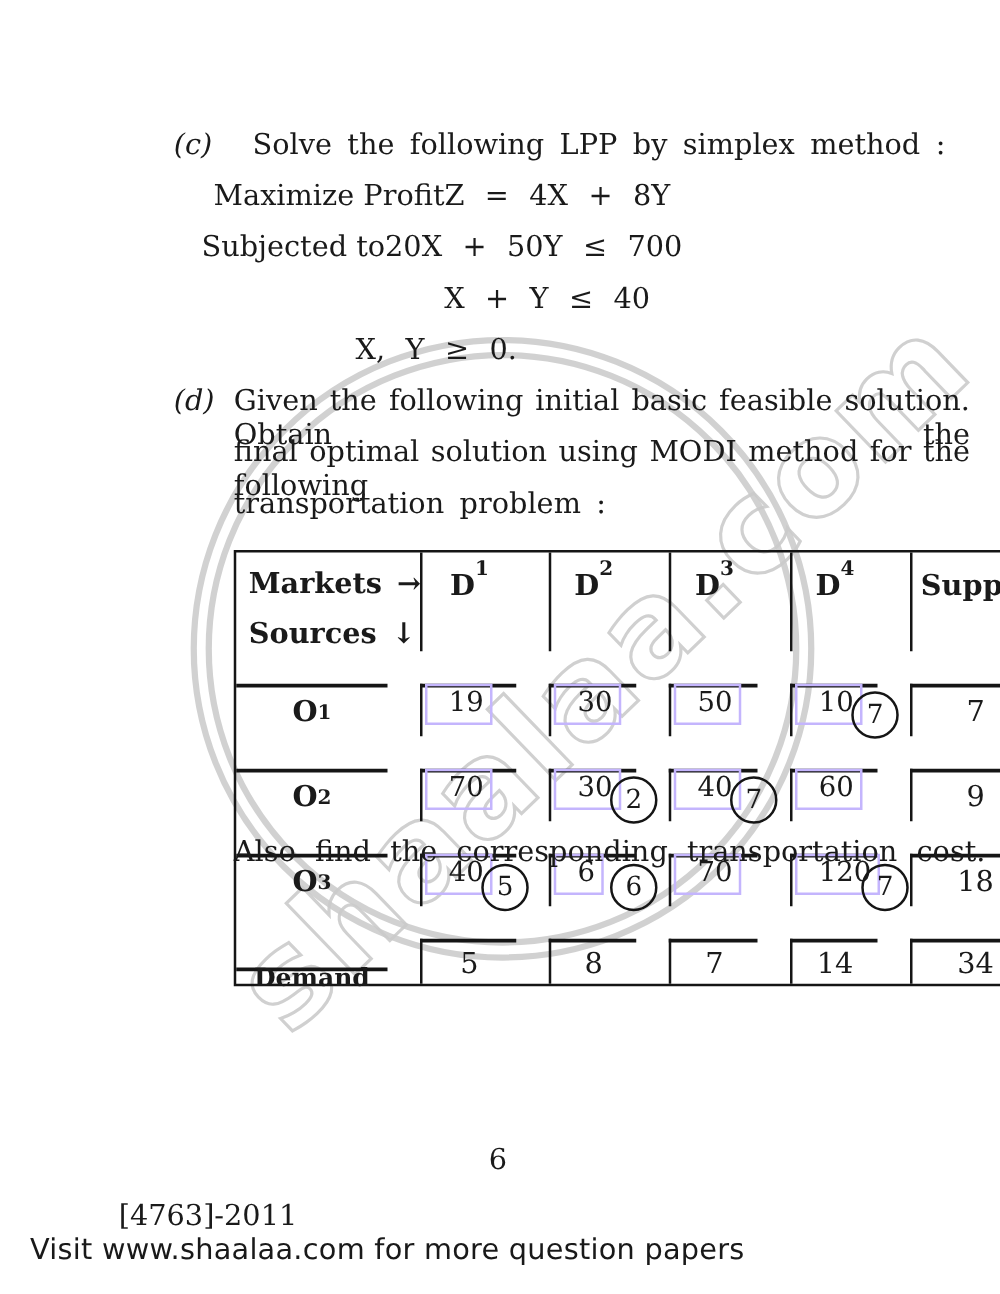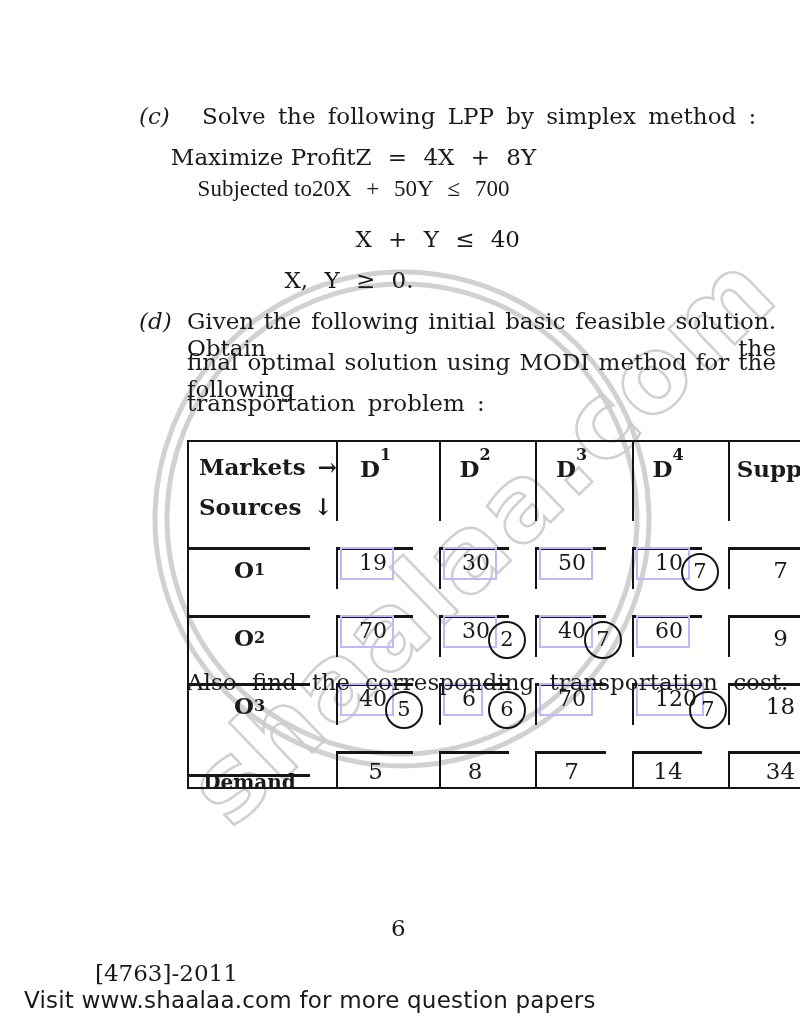--- a/index.html
+++ b/index.html
@@ -94,21 +94,21 @@
   </svg>
 
   <div class="abs txt qlabel" style="left:139px;top:103px;">(c)</div>
   <div class="abs txt ws5" style="left:202px;top:103px;">Solve the following LPP by simplex method :</div>
 
   <div class="abs txt flexrow" style="left:187px;top:144px;width:333px;">
     <span>Maximize Profit</span>
     <span class="mathline">Z = 4X + 8Y</span>
   </div>
 
-  <div class="abs txt flexrow" style="left:187px;top:175px;width:333px;font-family:Liberation Serif, serif;">
+  <div class="abs txt flexrow" style="left:187px;top:185px;width:333px;">
     <span>Subjected to</span>
     <span class="mathline">20X + 50Y ≤ 700</span>
   </div>
 
   <div class="abs txt mathline" style="left:187px;top:226px;width:333px;text-align:right;">X + Y ≤ 40</div>
 
   <div class="abs txt mathline" style="left:187px;top:267px;width:324px;text-align:center;">X, Y ≥ 0.</div>
 
   <div class="abs txt qlabel" style="left:139px;top:308px;">(d)</div>
   <div class="abs txt just" style="left:187px;top:349px;width:589px;">final optimal solution using MODI method for the following</div>

